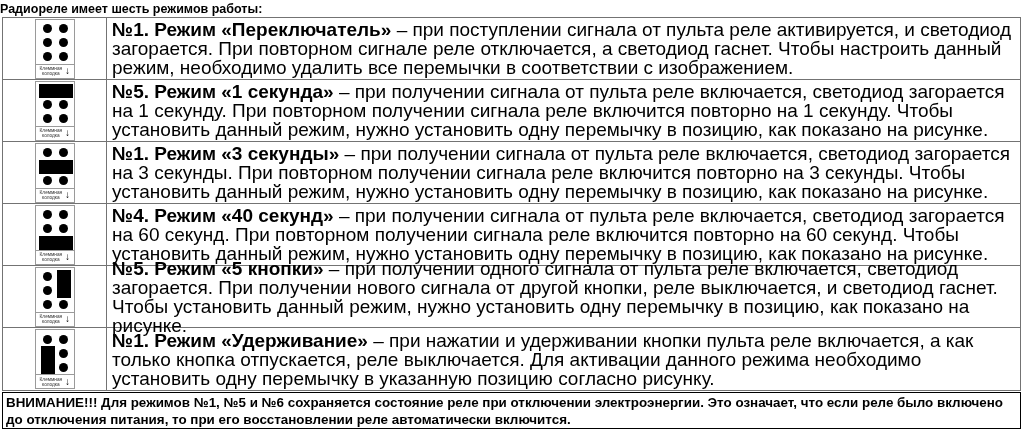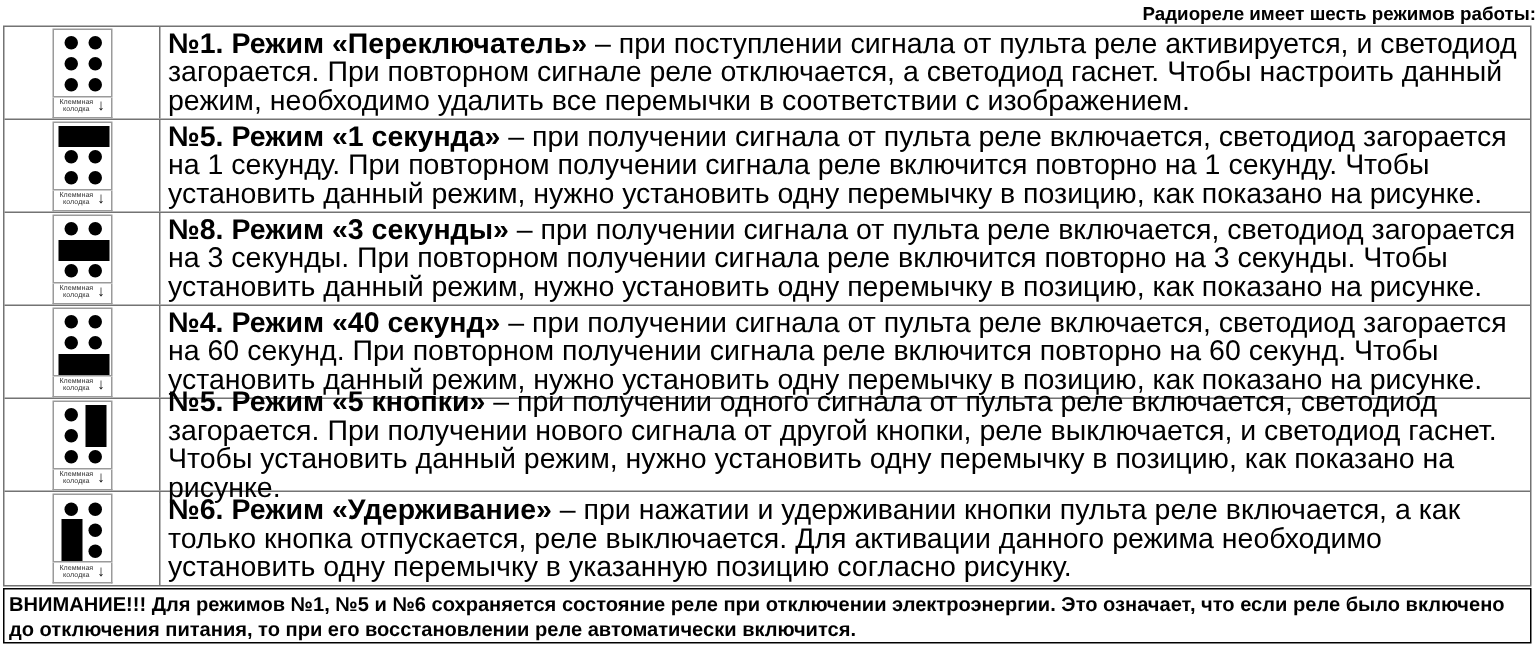--- a/index.html
+++ b/index.html
@@ -1,20 +1,20 @@
 <!DOCTYPE html>
 <html lang="ru"><head>
 <meta charset="utf-8">
 <style>
   * { margin:0; padding:0; box-sizing:border-box; }
   html,body { width:1024px; height:431px; background:#ffffff; overflow:hidden;
               font-family:"Liberation Sans", sans-serif; color:#000; }
   .page { position:relative; width:1024px; height:431px; background:#fff; }
 
-  .page-title { position:absolute; top:2px; left:0; width:100%; text-align:right;
+  .page-title { position:absolute; top:2px; left:0; width:100%; text-align:left;
                 font-size:12.5px; font-weight:bold; }
 
   .modes-table { position:absolute; top:17px; left:2px; width:1019px;
                  border:1px solid #737373; background:#fff; }
   .mode-row { display:flex; height:62px; border-bottom:1px solid #737373; }
   .mode-row:last-child { border-bottom:none; }
   .cell-diagram { width:104px; min-width:104px; border-right:1px solid #737373;
                   display:flex; align-items:center; justify-content:center; }
   .cell-text { flex:1; display:flex; align-items:center; padding:2px 6px 2px 5px; }
   .cell-text p { font-size:19px; line-height:19px; }
@@ -98,21 +98,21 @@
               <div class="pin-dot" style="left: 7.5px; top: 32.5px;"></div>
               <div class="pin-dot" style="left: 23.5px; top: 32.5px;"></div>
             </div>
           <div class="terminal-label">
             <span class="txt"><span>Клеммная</span><br><span>колодка</span></span>
             <span class="arrow">↓</span>
           </div>
         </div>
       </div>
       <div class="cell-text">
-        <p><span class="mode-name">№8. Режим «3 секунды»</span><span> – при получении сигнала от пульта реле включается, светодиод загорается на 3 секунды. При повторном получении сигнала реле включится повторно на 3 секунды. Чтобы установить данный режим, нужно установить одну перемычку в позицию, как показано на рисунке.</span></p>
+        <p><span class="mode-name">№1. Режим «3 секунды»</span><span> – при получении сигнала от пульта реле включается, светодиод загорается на 3 секунды. При повторном получении сигнала реле включится повторно на 3 секунды. Чтобы установить данный режим, нужно установить одну перемычку в позицию, как показано на рисунке.</span></p>
       </div>
     </div>
 
     <div class="mode-row">
       <div class="cell-diagram">
         <div class="jumper-widget">
           <div class="pins-box">
               <div class="jumper-bar" style="left: 3px; top: 30px; width: 34px; height: 14px;"></div>
               <div class="pin-dot" style="left: 7.5px; top: 4.5px;"></div>
               <div class="pin-dot" style="left: 23.5px; top: 4.5px;"></div>
@@ -161,21 +161,21 @@
               <div class="pin-dot" style="left: 23.5px; top: 18.5px;"></div>
               <div class="pin-dot" style="left: 23.5px; top: 32.5px;"></div>
             </div>
           <div class="terminal-label">
             <span class="txt"><span>Клеммная</span><br><span>колодка</span></span>
             <span class="arrow">↓</span>
           </div>
         </div>
       </div>
       <div class="cell-text">
-        <p><span class="mode-name">№6. Режим «Удерживание»</span><span> – при нажатии и удерживании кнопки пульта реле включается, а как только кнопка отпускается, реле выключается. Для активации данного режима необходимо установить одну перемычку в указанную позицию согласно рисунку.</span></p>
+        <p><span class="mode-name">№1. Режим «Удерживание»</span><span> – при нажатии и удерживании кнопки пульта реле включается, а как только кнопка отпускается, реле выключается. Для активации данного режима необходимо установить одну перемычку в указанную позицию согласно рисунку.</span></p>
       </div>
     </div>
 
   </div>
 
   <div class="warning-box">
     <p>ВНИМАНИЕ!!! Для режимов №1, №5 и №6 сохраняется состояние реле при отключении электроэнергии. Это означает, что если реле было включено до отключения питания, то при его восстановлении реле автоматически включится.</p>
   </div>
 
 </div>

